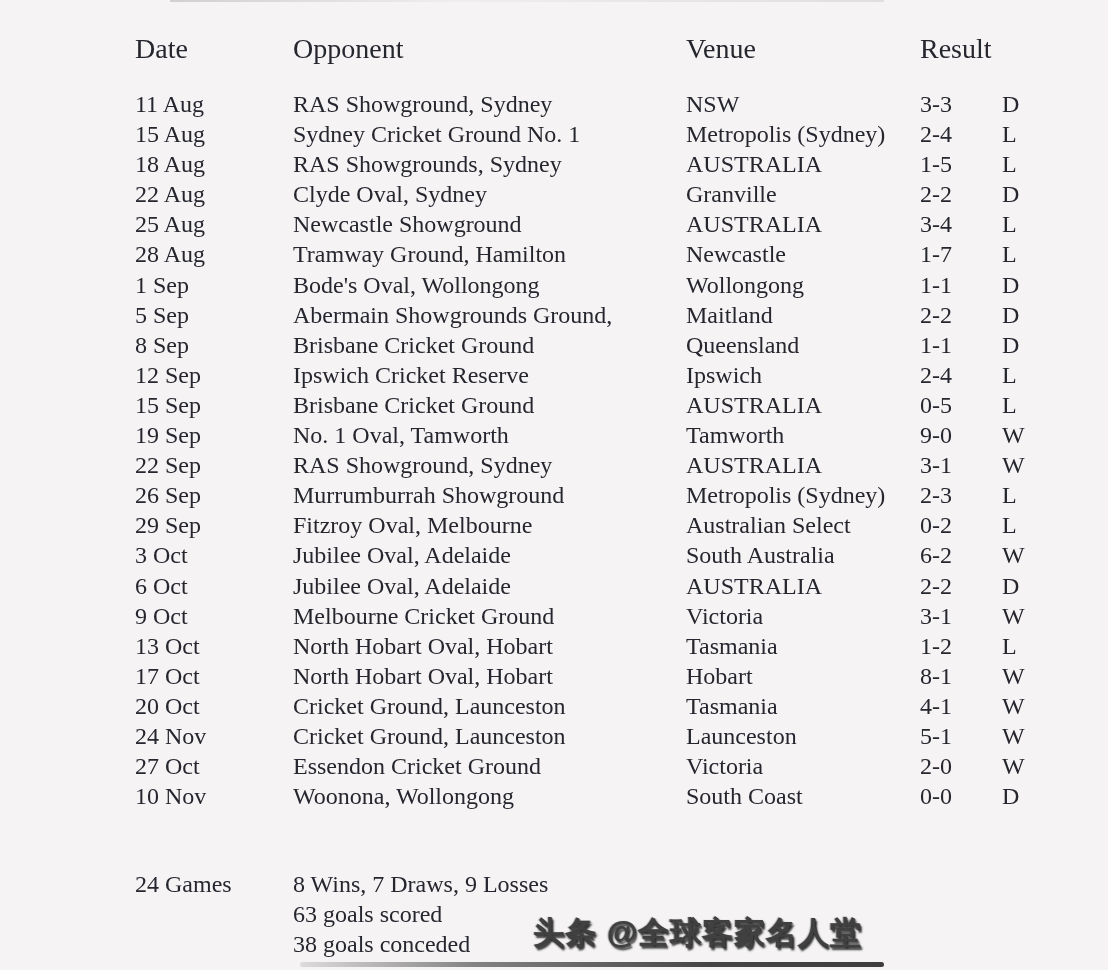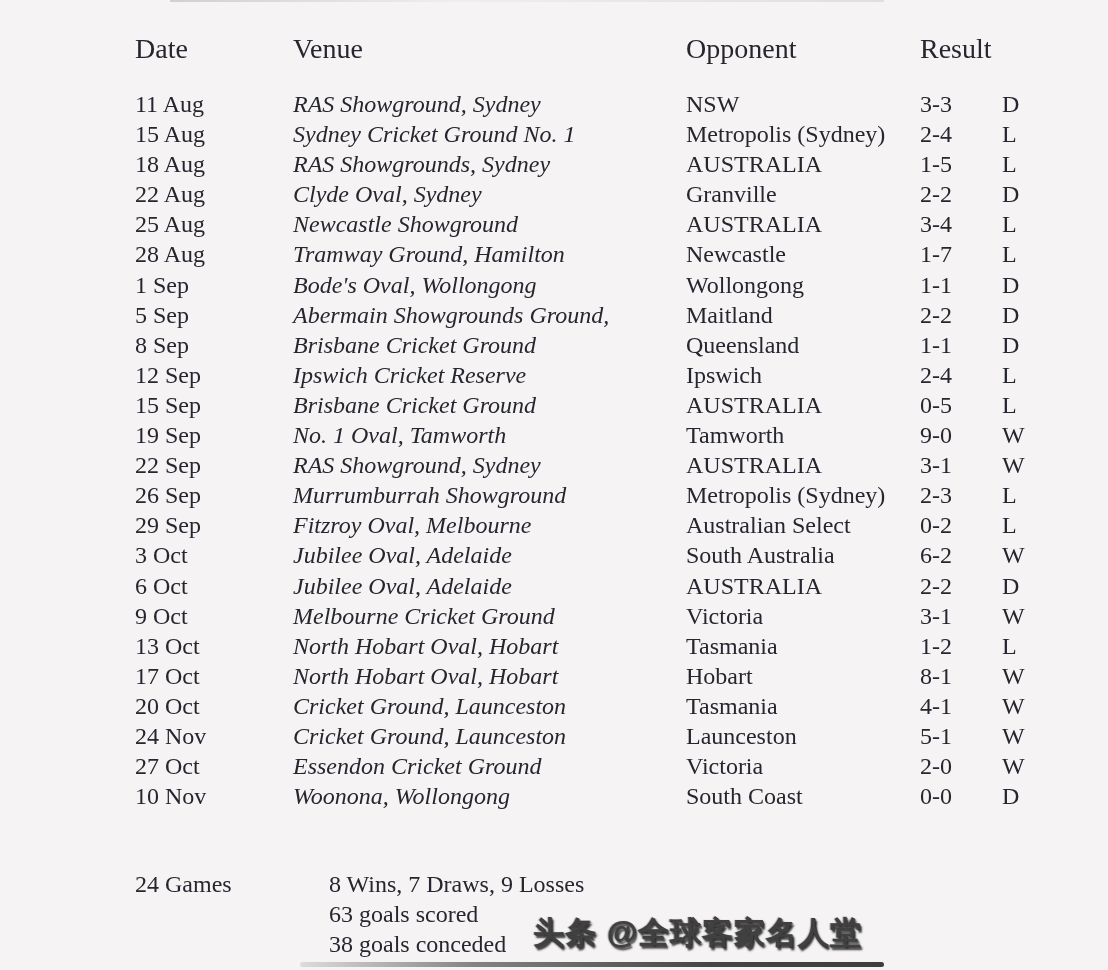--- a/index.html
+++ b/index.html
@@ -25,27 +25,27 @@
     grid-template-columns: 158px 393px 234px 82px 60px;
     align-items: start;
   }
 
   .table-header { font-size: 28px; line-height: 32px; margin-bottom: 24px; }
   .table-header .h-result { grid-column: 4 / 6; }
 
   .rows-host { font-size: 24px; }
   .t-row { line-height: 30.1px; }
   .cell { white-space: nowrap; }
-  .cell-venue { white-space: normal; font-style: italic; }
+  .cell-venue { white-space: normal; }
 
   .summary {
     position: absolute; left: 135px; top: 869px;
     display: grid;
     grid-template-columns: 158px auto;
-    font-size: 24px; line-height: 30.1px; gap: 36px;
+    font-size: 24px; line-height: 30.1px;
   }
   .summary .summary-lines { grid-column: 2; }
 
   .watermark {
     position: absolute; right: 22px; top: 912px;
     font-family: "Liberation Sans", "DejaVu Sans", sans-serif;
     font-weight: bold;
     font-size: 31px;
     letter-spacing: 1px;
     color: #404040;
@@ -63,22 +63,22 @@
 <body>
 
 <div class="page">
 
   <div class="top-edge-line"></div>
 
   <div class="results-table">
 
     <div class="grid-row table-header">
       <div class="cell">Date</div>
+      <div class="cell">Opponent</div>
       <div class="cell">Venue</div>
-      <div class="cell">Opponent</div>
       <div class="cell h-result">Result</div>
     </div>
 
     <div class="rows-host">
     <div class="grid-row t-row">
       <div class="cell cell-date">11 Aug</div>
       <div class="cell cell-venue">
             <div>RAS Showground, Sydney</div>
           </div>
       <div class="cell cell-opponent">NSW</div>

